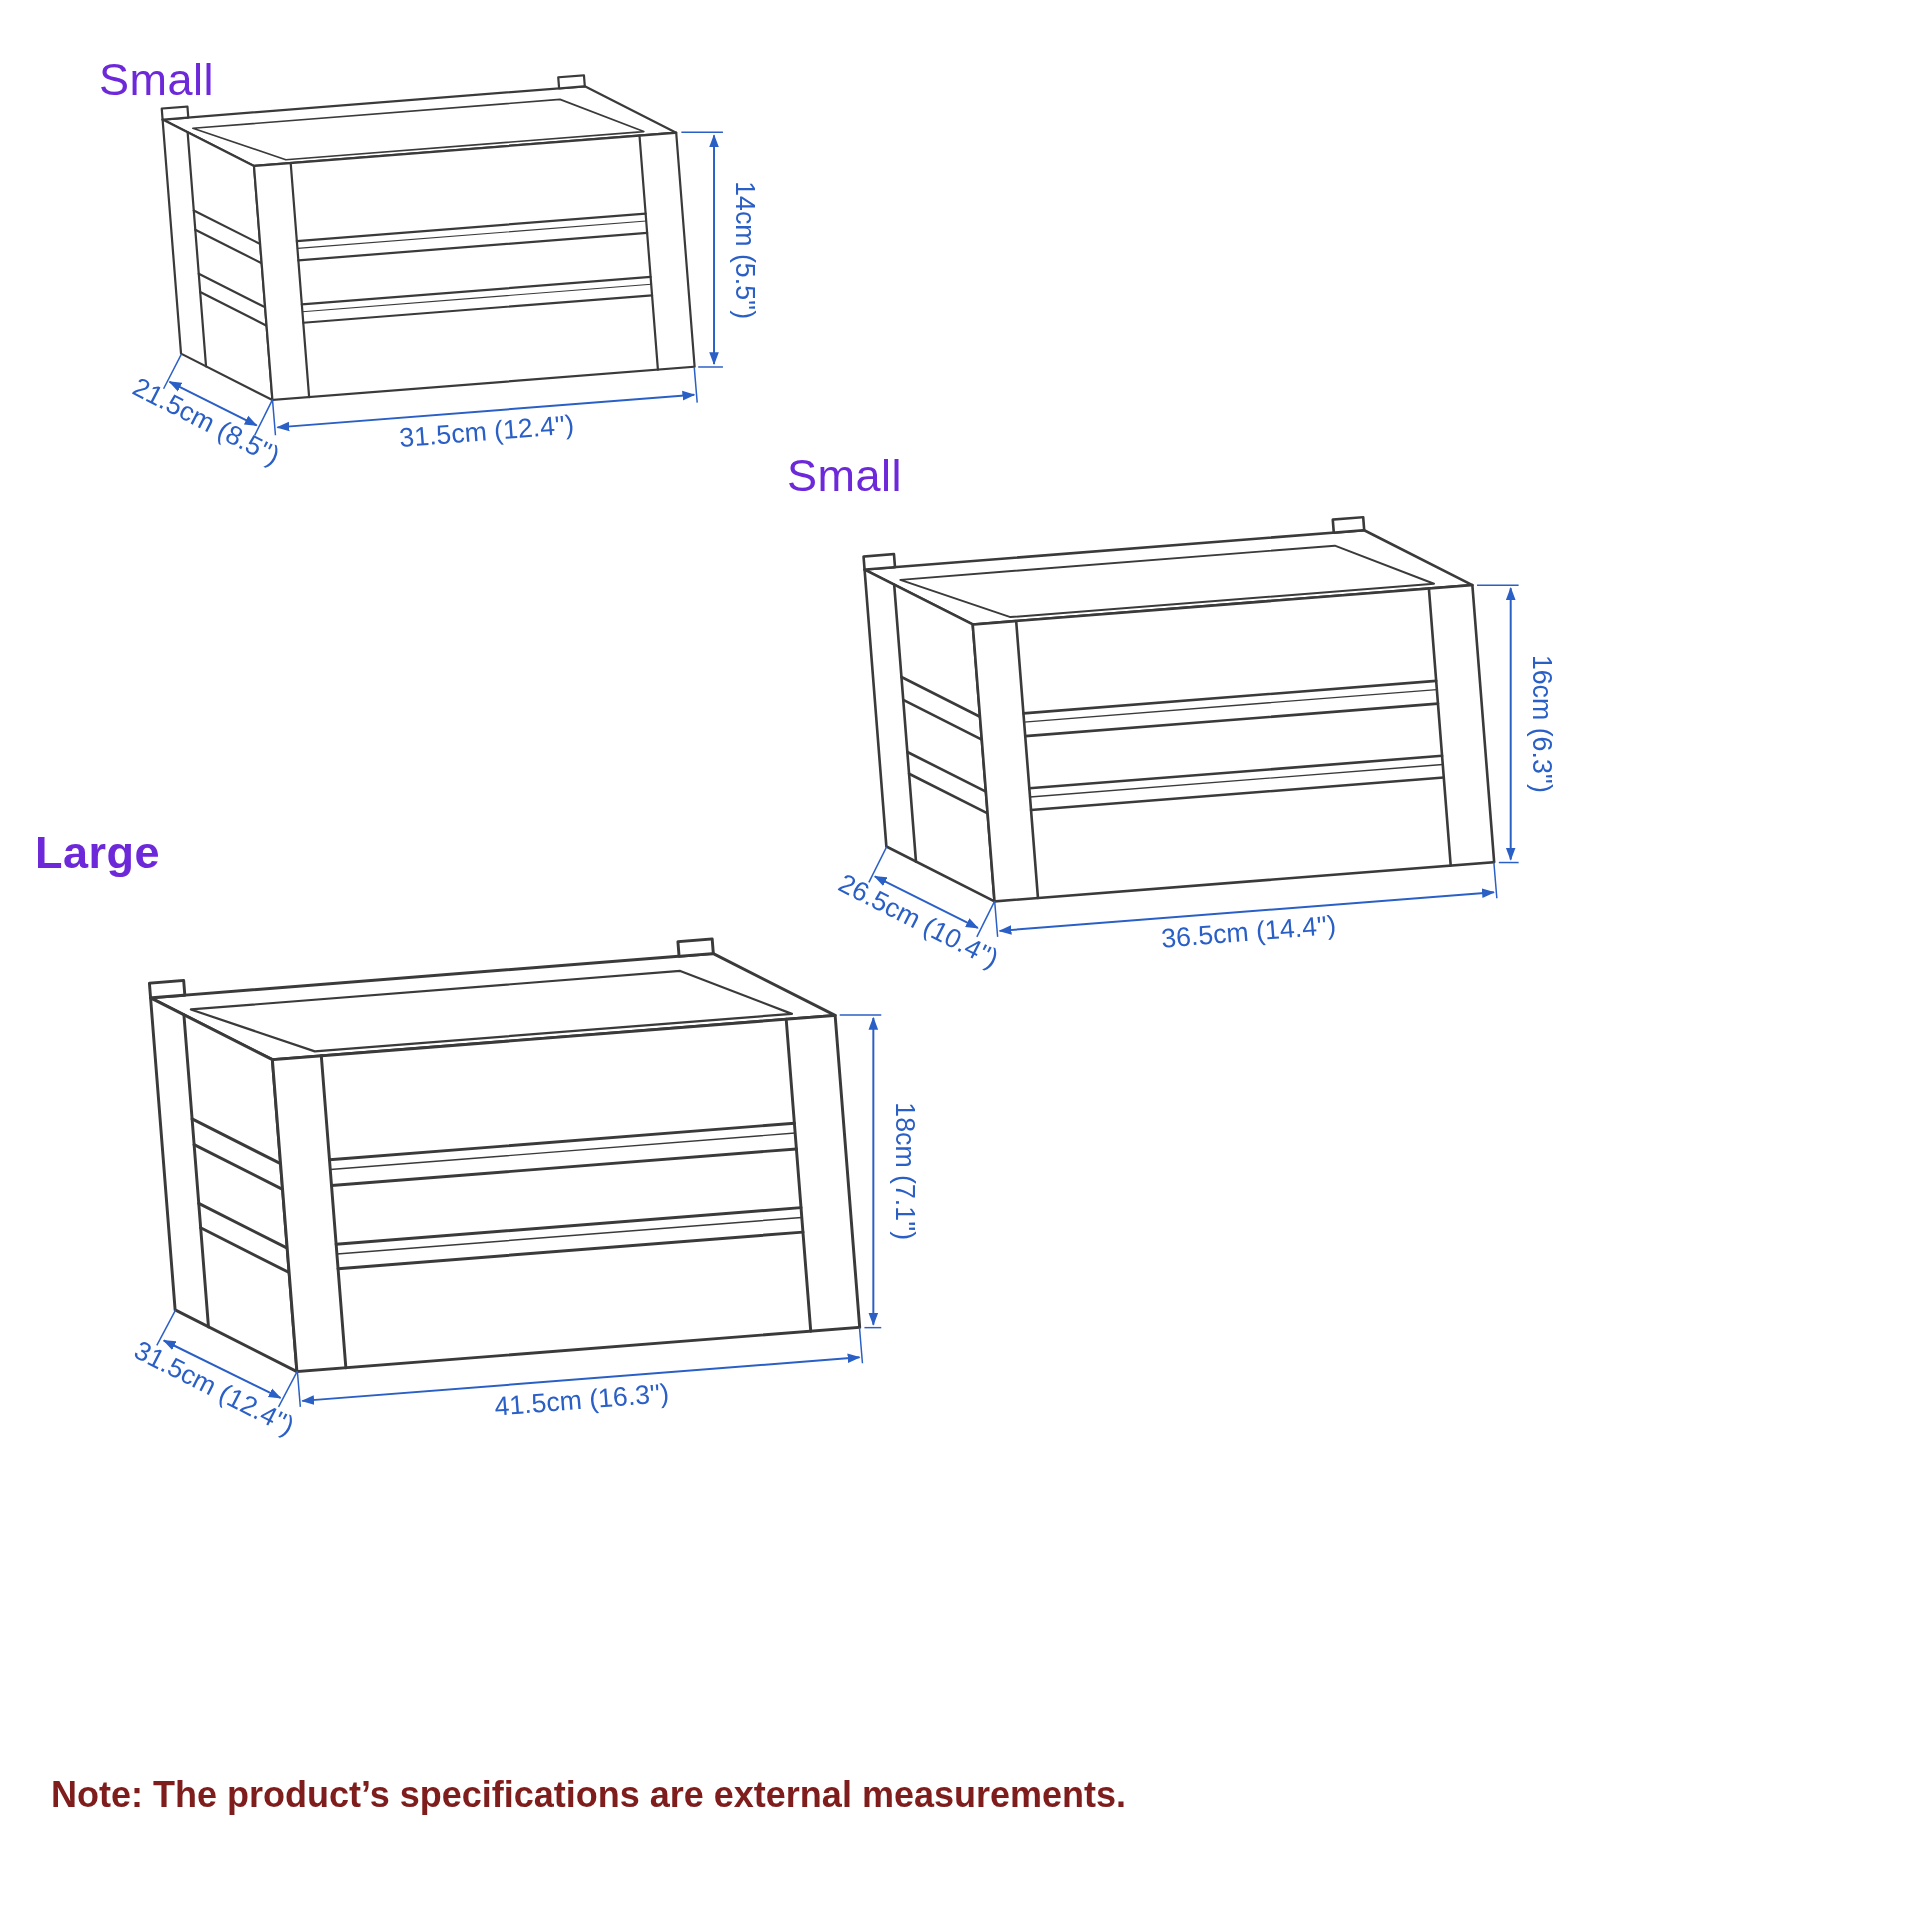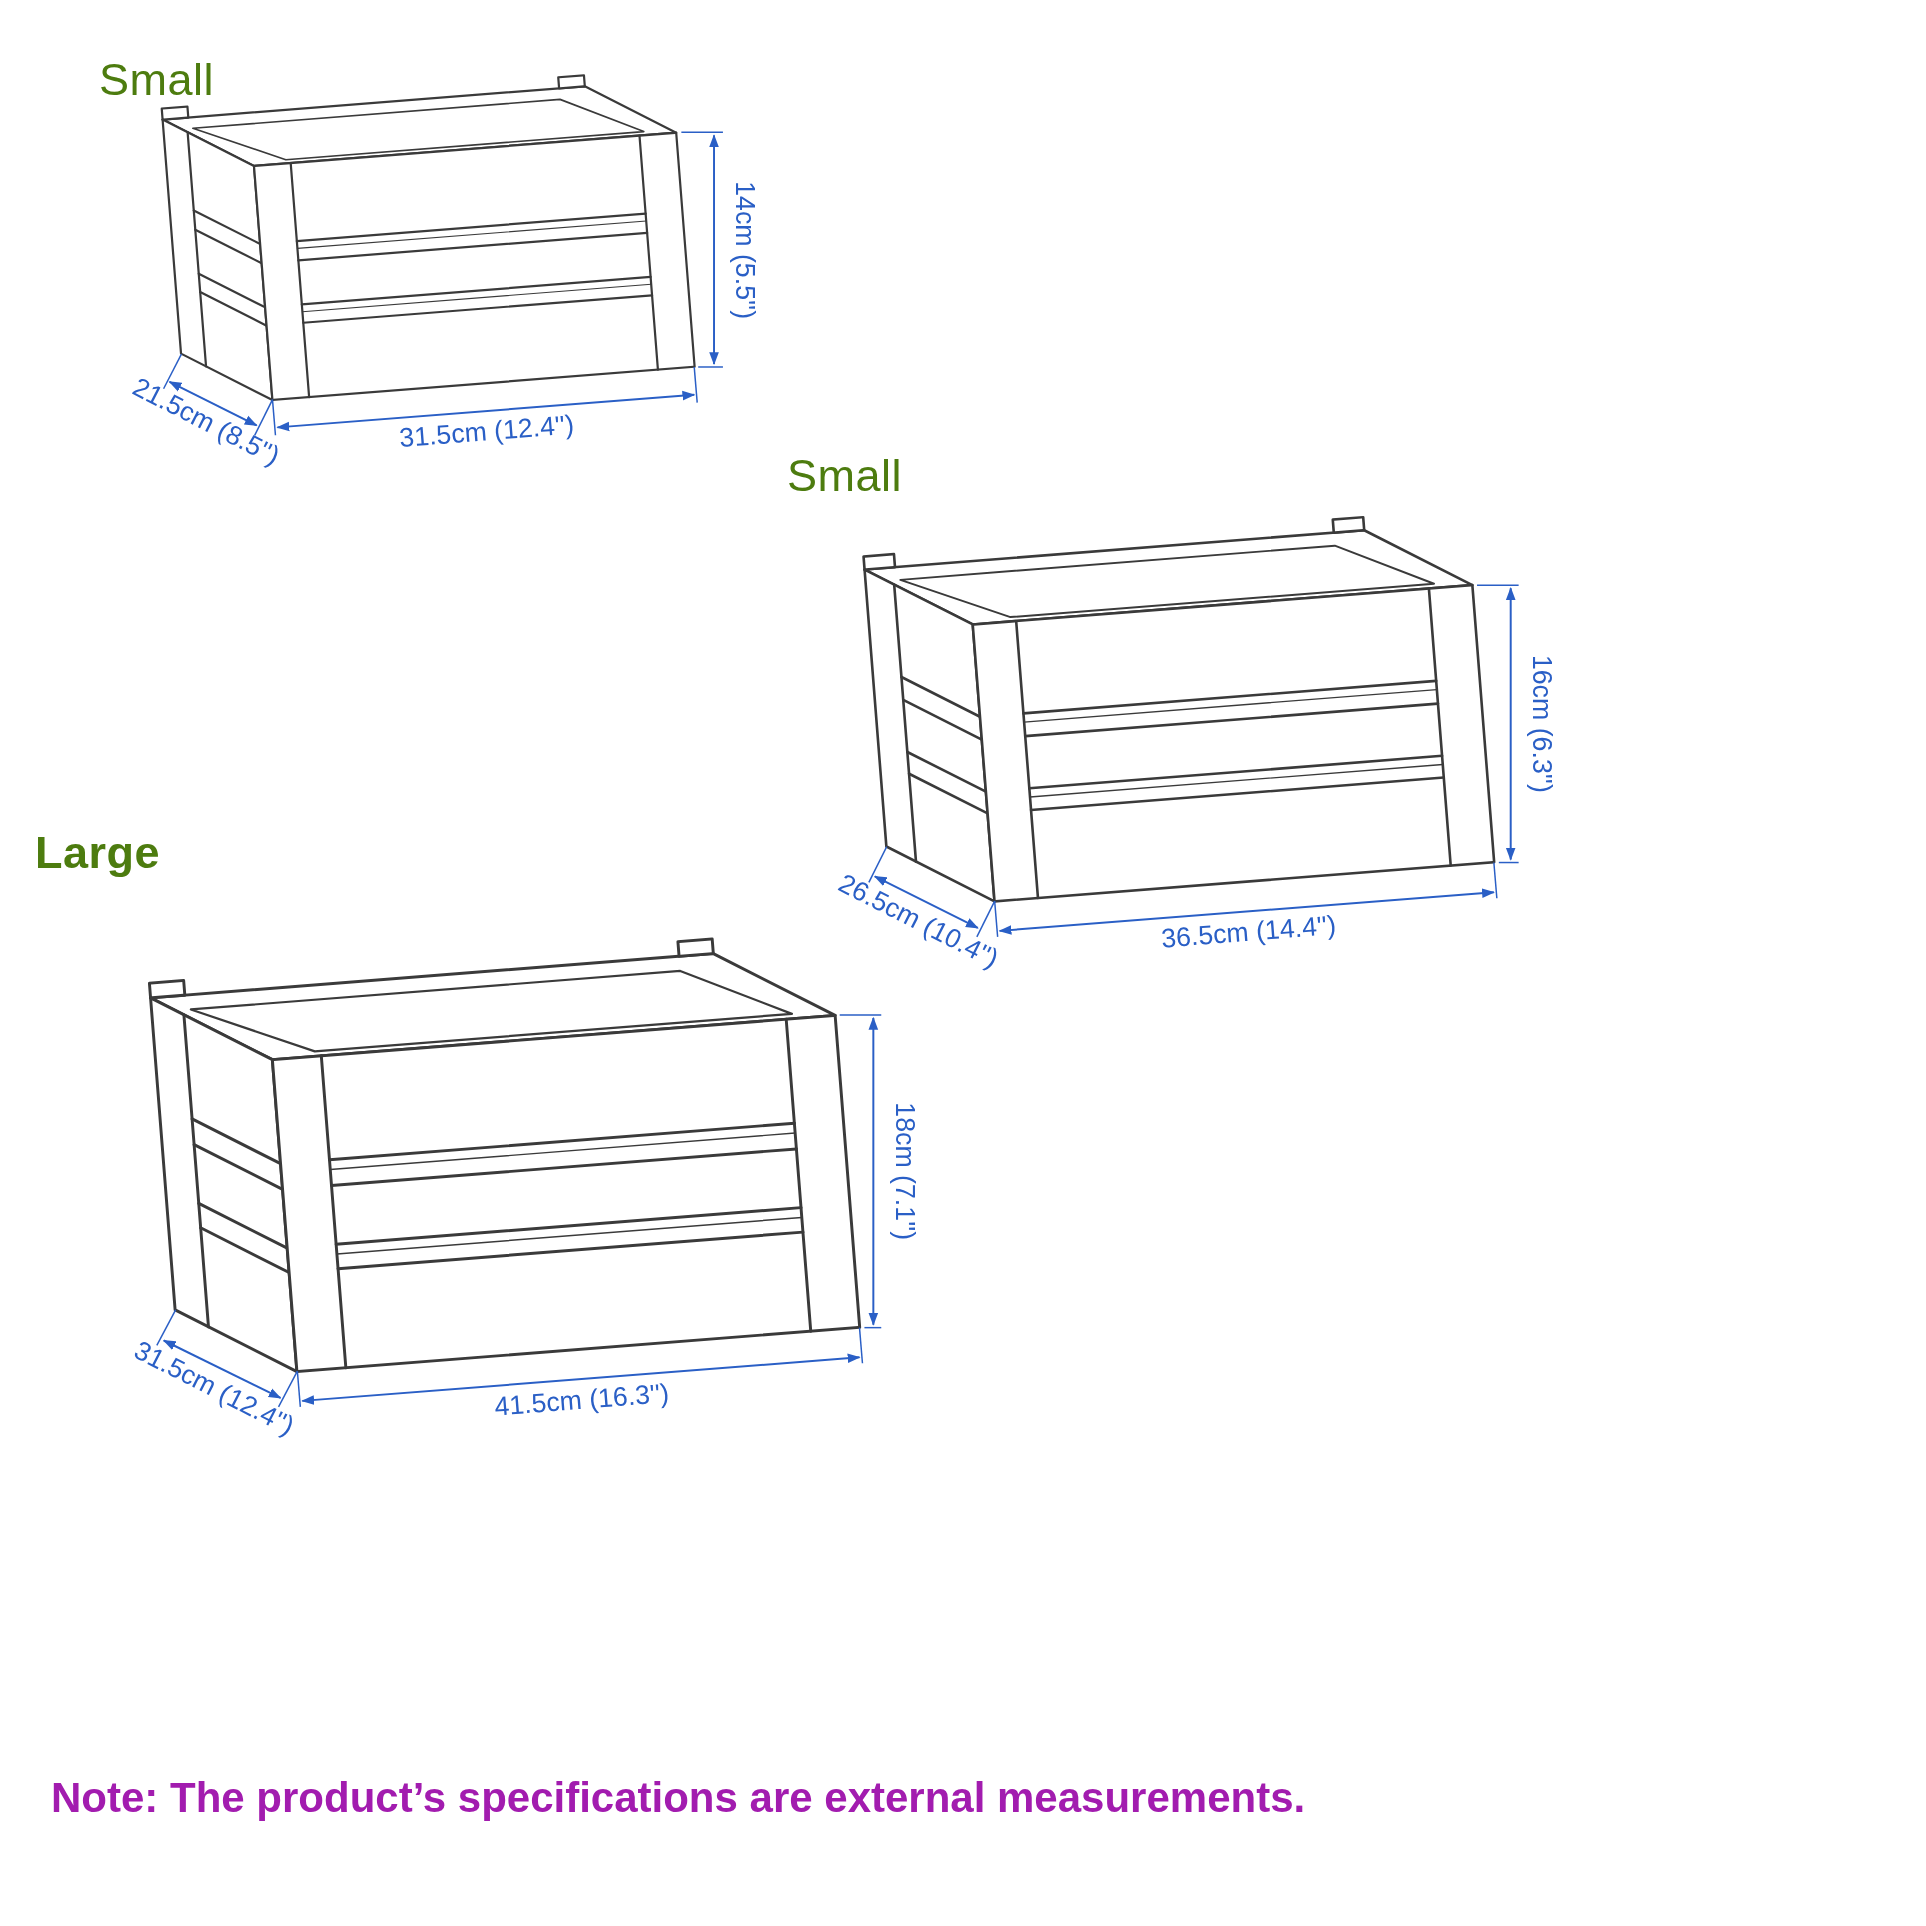--- a/index.html
+++ b/index.html
@@ -7,43 +7,43 @@
     position:relative;
     width:1927px; height:1927px;
     background:#ffffff;
     font-family:"Liberation Sans", sans-serif;
     overflow:hidden;
   }
   .size-heading {
     position:absolute;
     font-size:45px;
     font-weight:400;
-    color:#4d7c0f;
+    color:#6d28d9;
     letter-spacing:0.5px;
   }
   #small-heading  { left:99px; top:54px; }
   #medium-heading { left:787px; top:450px; }
   #large-heading  { left:35px;  top:827px;font-weight:bold; }
   .fig { position:absolute; }
   #fig-small  { left:24px;  top:59px;  }
   #fig-medium { left:752px; top:495px; }
   #fig-large  { left:30px;  top:911px; }
   .dim-text {
     font-family:"Liberation Sans", sans-serif;
     font-size:27px;
     fill:#2a5fc6;
   }
   .dim-line { stroke:#2a5fc6; stroke-width:2; fill:none; }
   .ext-line { stroke:#2a5fc6; stroke-width:1.5; fill:none; }
   .note-line {
     position:absolute;
     left:51px;
-    font-size:42px;
+    font-size:36px;
     font-weight:bold;
-    color:#a21caf;
+    color:#7f1d1d;
   }
   #note-1 { top:1774px; }
   #note-2 { top:1843px; }
 </style>
 </head>
 <body>
 
 <div id="canvas">
 
   <div id="small-heading" class="size-heading">Small</div>

